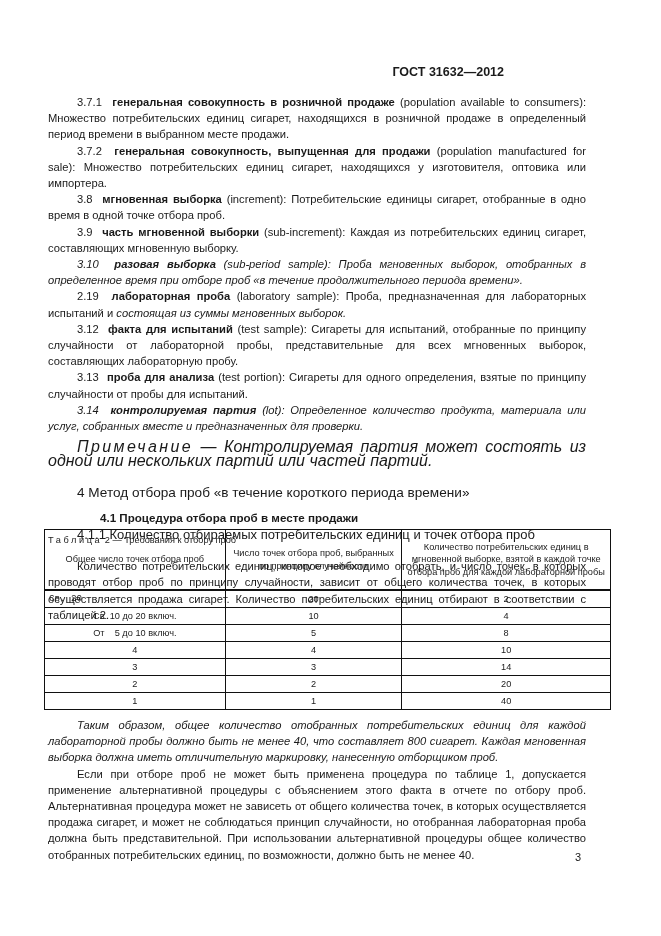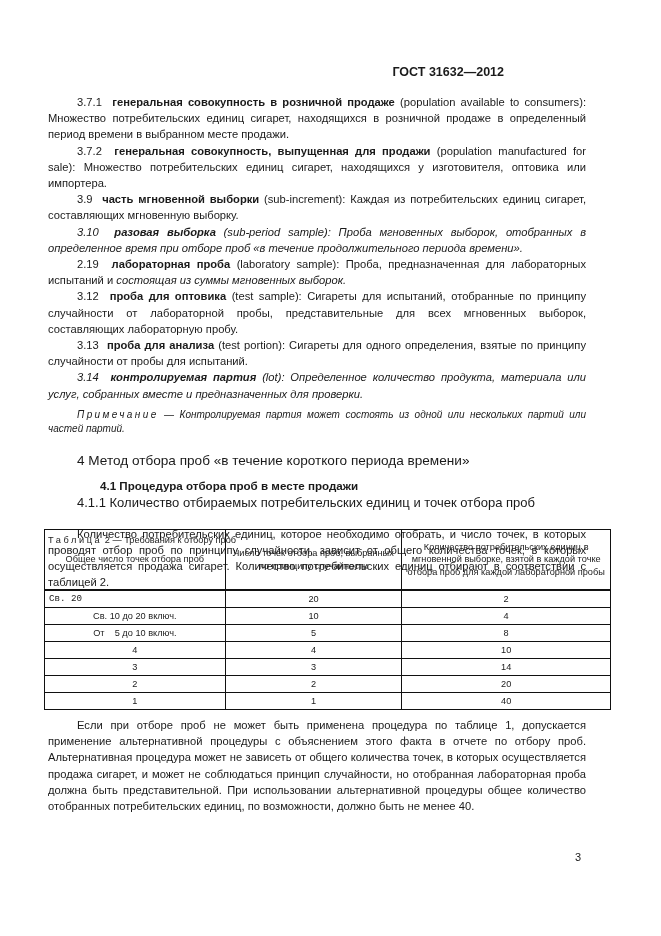--- a/index.html
+++ b/index.html
@@ -4,21 +4,21 @@
 <style>
   html, body { margin:0; padding:0; background:#ffffff; }
   body { width:661px; height:936px; position:relative; overflow:hidden;
          font-family:"Liberation Sans", sans-serif; color:#1a1a1a; }
   .page { position:absolute; left:0; top:0; width:580px; height:936px; }
   .doc-id { position:absolute; top:65px; right:76px; font-weight:bold; font-size:12.5px; }
   .body { position:absolute; left:48px; top:94px; width:538px; font-size:11.2px; line-height:16.2px; }
   .p { text-align:justify; text-indent:29px; margin:0; }
   .p b { font-weight:bold; }
   .it { font-style:italic; }
-  .note { font-style:italic; font-size:10px; line-height:14px; margin:6px 0 1px 0; text-indent:29px; text-align:justify; }
+  .note { font-style:italic; font-size:16px; line-height:14px; margin:6px 0 1px 0; text-indent:29px; text-align:justify; }
   .note .sp { letter-spacing:2.4px; }
   .h1 { font-weight:normal; font-size:13.6px; margin:16px 0 0 29px; line-height:18px; }
   .h2 { font-weight:bold; font-size:11.6px; margin:9px 0 0 29px; line-height:14px;padding-left:23px; }
   .h3 { font-weight:normal; font-size:13px; margin:3px 0 16px 29px; line-height:14px; }
   .tcap { position:absolute; left:48px; top:535px; font-size:9.2px; }
   .tcap .sp { letter-spacing:2.6px; }
   table.t { position:absolute; left:44px; top:529px; width:567px; border-collapse:collapse; font-size:9.2px; }
   table.t td, table.t th { border:1px solid #111; text-align:center; font-weight:normal; padding:0 4px; }
   table.t th { height:59px; line-height:12.5px; border-bottom:2.5px solid #111; }
   table.t td { height:16px; line-height:16px; }
@@ -29,24 +29,25 @@
 </style>
 </head>
 <body>
 
 <div class="page">
   <div class="doc-id">ГОСТ 31632—2012</div>
 
   <div class="body">
     <p class="p"><span>3.7.1</span>&nbsp; <b>генеральная совокупность в розничной продаже</b><span> (population available to consumers): Множество потребительских единиц сигарет, находящихся в розничной продаже в определенный период времени в выбранном месте продажи.</span></p>
     <p class="p"><span>3.7.2</span>&nbsp; <b>генеральная совокупность, выпущенная для продажи</b><span> (population manufactured for sale): Множество потребительских единиц сигарет, находящихся у изготовителя, оптовика или импортера.</span></p>
+    <p class="p"><span>3.8</span>&nbsp; <b>мгновенная выборка</b><span> (increment): Потребительские единицы сигарет, отобранные в одно время в одной точке отбора проб.</span></p>
     <p class="p"><span>3.9</span>&nbsp; <b>часть мгновенной выборки</b><span> (sub-increment): Каждая из потребительских единиц сигарет, составляющих мгновенную выборку.</span></p>
     <p class="p it"><span>3.10</span>&nbsp; <b>разовая выборка</b><span> (sub-period sample): Проба мгновенных выборок, отобранных в определенное время при отборе проб «в течение продолжительного периода времени».</span></p>
     <p class="p"><span>2.19</span>&nbsp; <b>лабораторная проба</b><span> (laboratory sample): Проба, предназначенная для лабораторных испытаний и </span><span class="it">состоящая из суммы мгновенных выборок.</span></p>
-    <p class="p"><span>3.12</span>&nbsp; <b>проба для оптовика</b><span> (test sample): Сигареты для испытаний, отобранные по принципу случайности от лабораторной пробы, представительные для всех мгновенных выборок, составляющих лабораторную пробу.</span></p>
+    <p class="p"><span>3.12</span>&nbsp; <b>факта для испытаний</b><span> (test sample): Сигареты для испытаний, отобранные по принципу случайности от лабораторной пробы, представительные для всех мгновенных выборок, составляющих лабораторную пробу.</span></p>
     <p class="p"><span>3.13</span>&nbsp; <b>проба для анализа</b><span> (test portion): Сигареты для одного определения, взятые по принципу случайности от пробы для испытаний.</span></p>
     <p class="p it"><span>3.14</span>&nbsp; <b>контролируемая партия</b><span> (lot): Определенное количество продукта, материала или услуг, собранных вместе и предназначенных для проверки.</span></p>
 
     <p class="note"><span class="sp">Примечание</span><span> — Контролируемая партия может состоять из одной или нескольких партий или частей партий.</span></p>
 
     <div class="h1">4  Метод отбора проб «в течение короткого периода времени»</div>
     <div class="h2">4.1  Процедура отбора проб в месте продажи</div>
     <div class="h3">4.1.1  Количество отбираемых потребительских единиц и точек отбора проб</div>
     <p class="p">Количество потребительских единиц, которое необходимо отобрать, и число точек, в которых проводят отбор проб по принципу случайности, зависит от общего количества точек, в которых осуществляется продажа сигарет. Количество потребительских единиц отбирают в соответствии с таблицей 2.</p>
   </div>
@@ -99,17 +100,18 @@
         </tr>
       <tr>
           <td>1</td>
           <td>1</td>
           <td>40</td>
         </tr>
     </tbody>
   </table>
 
   <div class="after">
+    <p class="p it">Таким образом, общее количество отобранных потребительских единиц для каждой лабораторной пробы должно быть не менее 40, что составляет 800 сигарет. Каждая мгновенная выборка должна иметь отличительную маркировку, нанесенную отборщиком проб.</p>
     <p class="p">Если при отборе проб не может быть применена процедура по таблице 1, допускается применение альтернативной процедуры с объяснением этого факта в отчете по отбору проб. Альтернативная процедура может не зависеть от общего количества точек, в которых осуществляется продажа сигарет, и может не соблюдаться принцип случайности, но отобранная лабораторная проба должна быть представительной. При использовании альтернативной процедуры общее количество отобранных потребительских единиц, по возможности, должно быть не менее 40.</p>
   </div>
 
   <div class="pageno">3</div>
 </div>
 
 </body></html>

